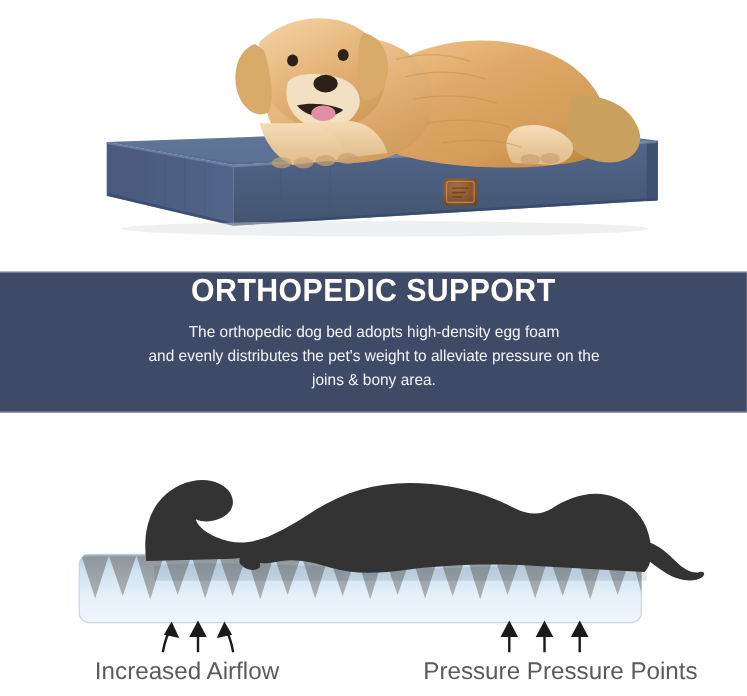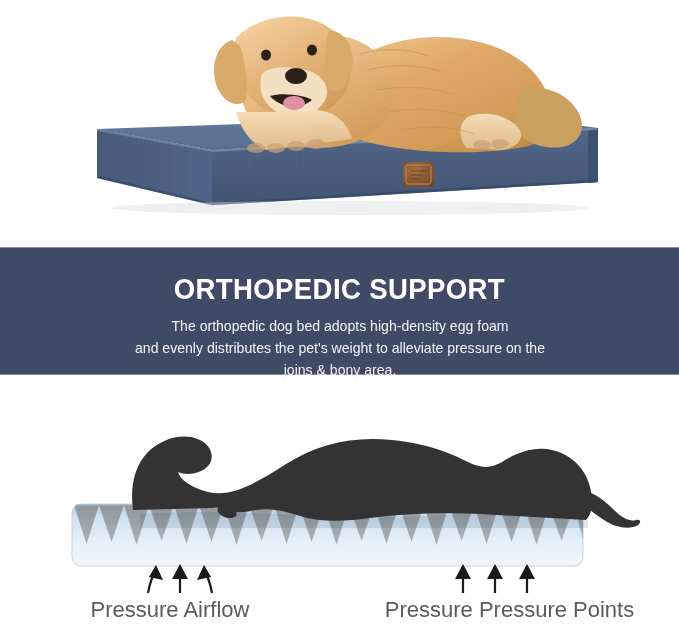--- a/index.html
+++ b/index.html
@@ -32,21 +32,21 @@
     position: absolute;
     left: 0; top: 247px;
     width: 679px; height: 128px;
     background: #3f4a66;
     border-top: 1px solid #7f8aa6;
     border-bottom: 1px solid #7f8aa6;
     display: flex;
     flex-direction: column;
     align-items: center;
     justify-content: flex-start;
-    padding-top: 26px;
+    padding-top: 2px;
   }
   #banner-title {
     color: #ffffff;
     font-size: 29px;
     font-weight: bold;
     letter-spacing: 0.4px;
     line-height: 1.1;
     text-align: center;
     font-stretch: condensed;
     transform: scaleX(0.95);
@@ -340,18 +340,18 @@
         <path d="M 527 209 L 527 187"></path>
       </g>
       <g fill="#1a1a1a">
         <polygon points="463,180 471,195 455,195"></polygon>
         <polygon points="495,180 503,195 487,195"></polygon>
         <polygon points="527,180 535,195 519,195"></polygon>
       </g>
     </svg>
 
     <div id="labels-row">
-      <div id="label-airflow" class="diagram-label">Pressure Airflow</div>
+      <div id="label-airflow" class="diagram-label">Increased Airflow</div>
       <div id="label-pressure" class="diagram-label">Pressure Pressure Points</div>
     </div>
   </div>
 
 </div>
 
 </body></html>

